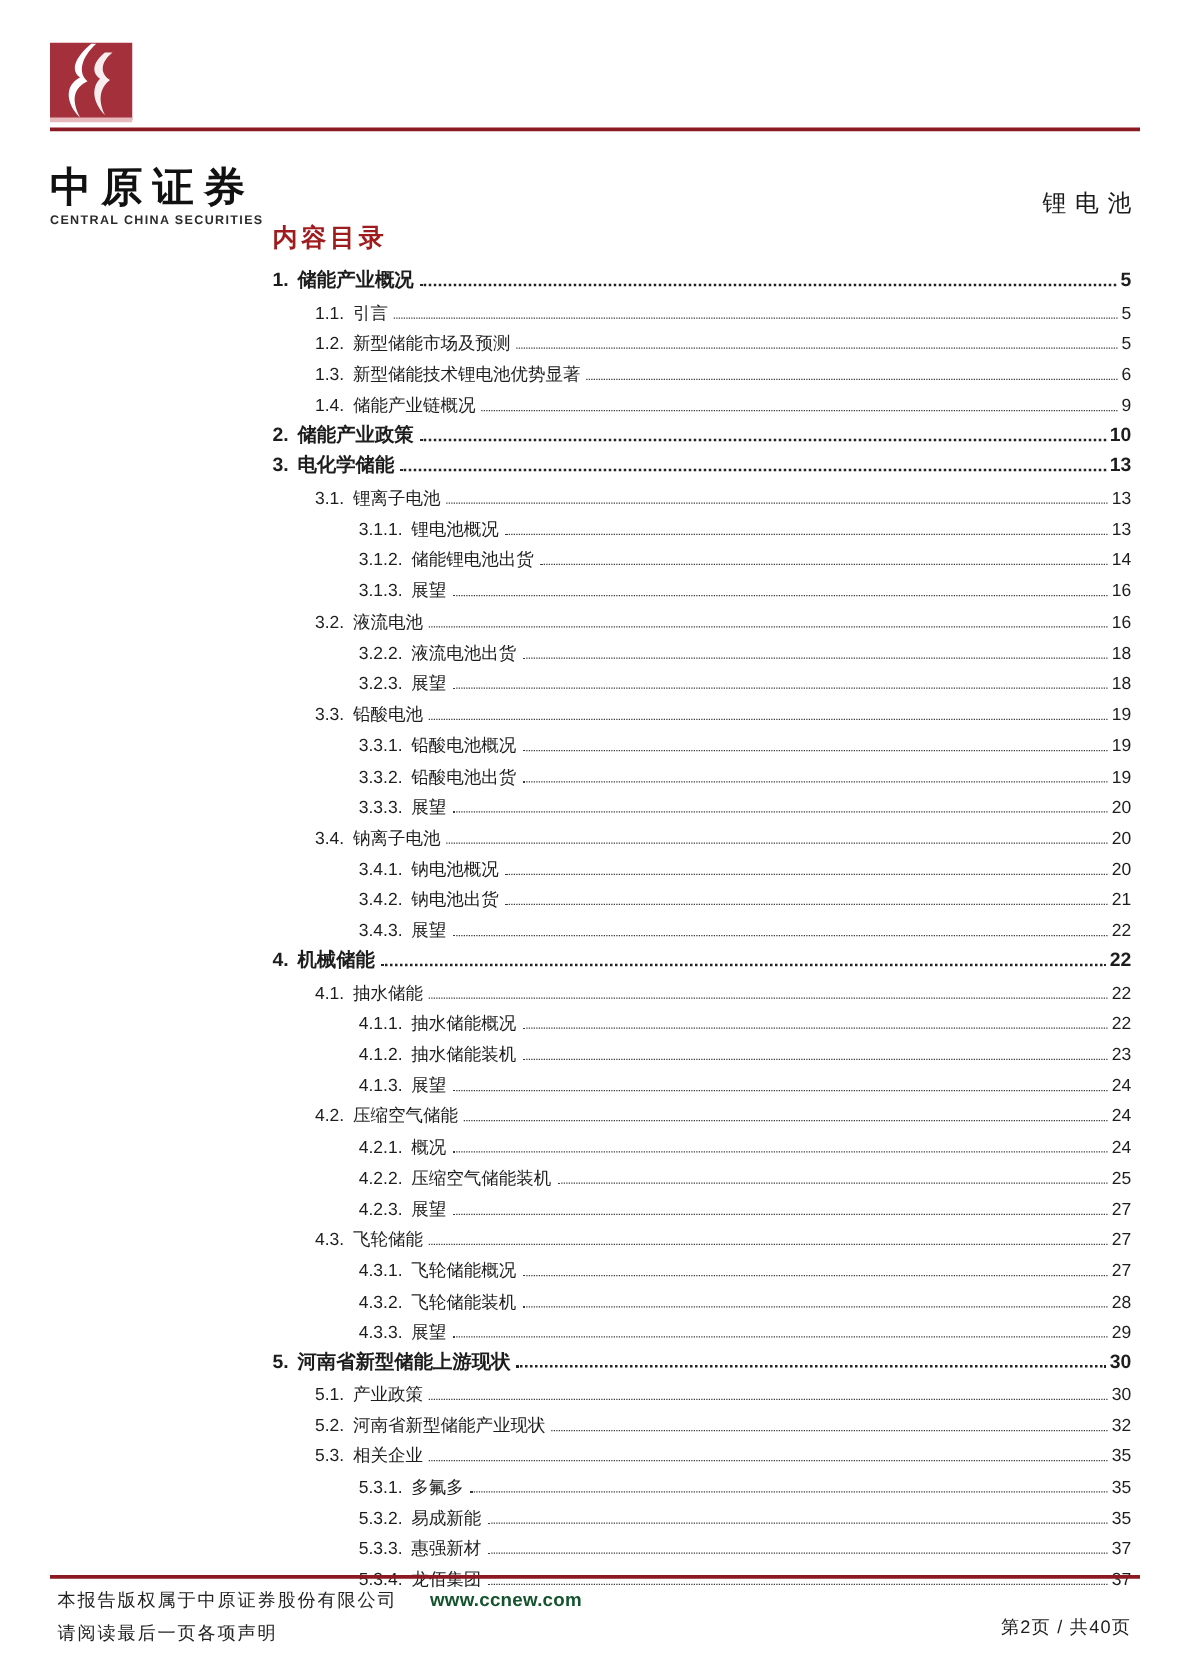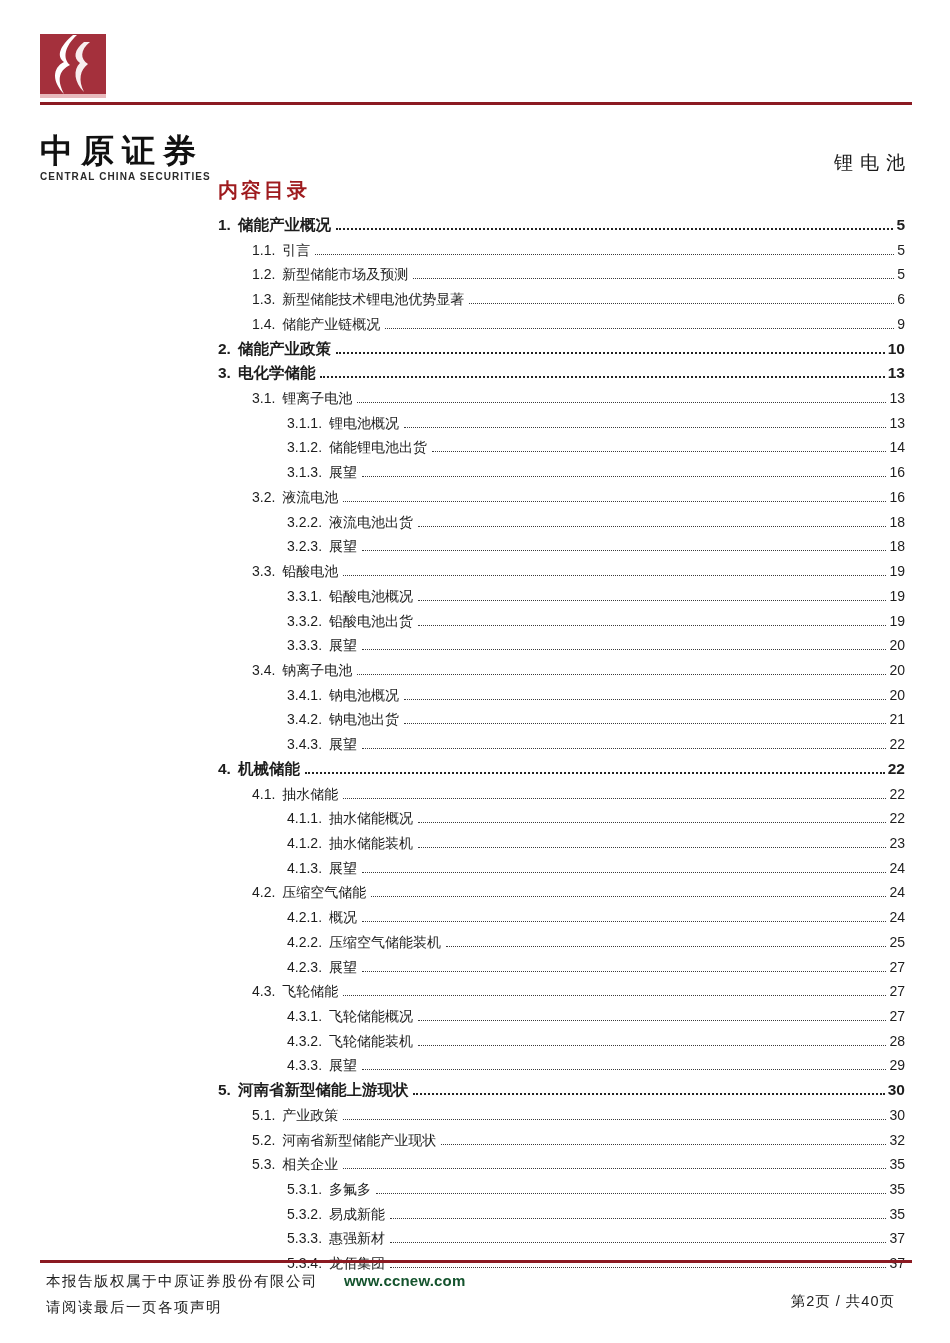--- a/index.html
+++ b/index.html
@@ -64,21 +64,21 @@
   }
   .lvl1 .toc-leader { border-bottom: 2px dotted #222; }
   .toc-page { text-align: right; }
   .lvl1 .toc-page { font-size: 15.5px; }
   
   .footer-rule {
     position: absolute; top: 1260px; left: 40px; right: 38px;
     border: 0; border-top: 3px solid #8B1A22; margin: 0;
   }
   .footer {
-    position: absolute; top: 1268px; left: 46px; right: 55px;
+    position: absolute; top: 1268px; left: 46px; right: 45px;
     display: flex; justify-content: space-between; align-items: center;
   }
   .footer-left {
     font-family: "Liberation Serif", "DejaVu Serif", serif;
     font-size: 14.5px; color: #222; line-height: 26px;
   }
   .footer-line1 { display: flex; align-items: baseline; gap: 26px; }
   .footer-copyright { letter-spacing: 1.5px; }
   .footer-site {
     font-family: "Liberation Sans", "DejaVu Sans", sans-serif;

